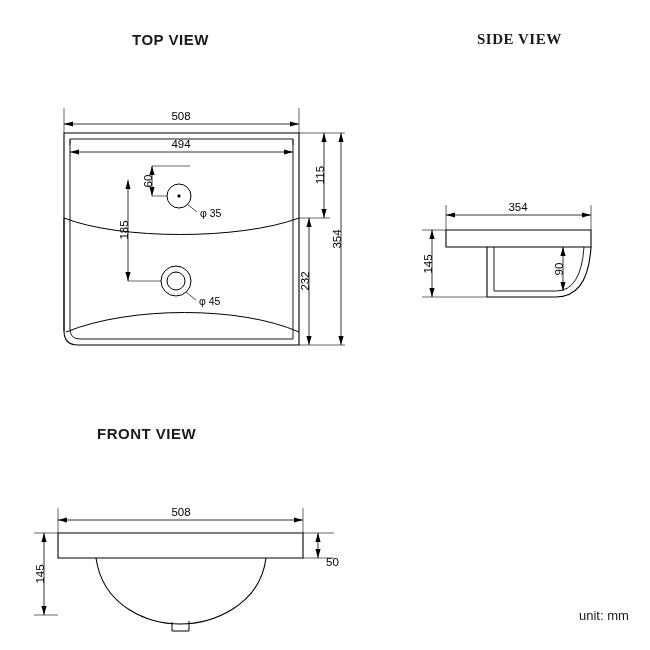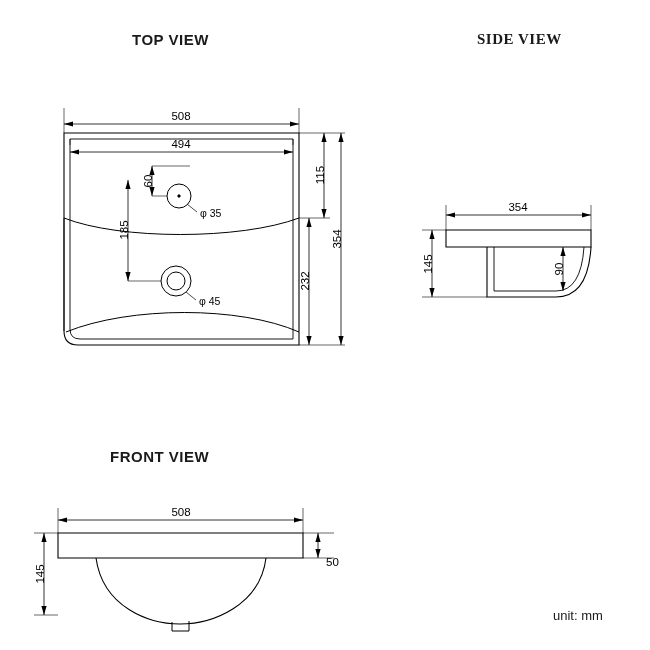--- a/index.html
+++ b/index.html
@@ -24,25 +24,25 @@
   .view-title {
     position: absolute;
     font-size: 15px;
     font-weight: bold;
     letter-spacing: 0.5px;
     color: #1a1a1a;
     white-space: nowrap;
   }
   #title-top { left: 132px; top: 31px; }
   #title-side { left: 477px; top: 31px; font-family: Liberation Serif, serif; }
-  #title-front { left: 110px; top: 425px; margin-top: 23px; }
+  #title-front { left: 97px; top: 425px; }
 
   .unit-note {
     position: absolute;
-    left: 553px;
+    left: 579px;
     top: 608px;
     font-size: 13px;
     color: #1a1a1a;
     white-space: nowrap;
   }
 
   svg.drawing {
     position: absolute;
     left: 0;
     top: 0;

